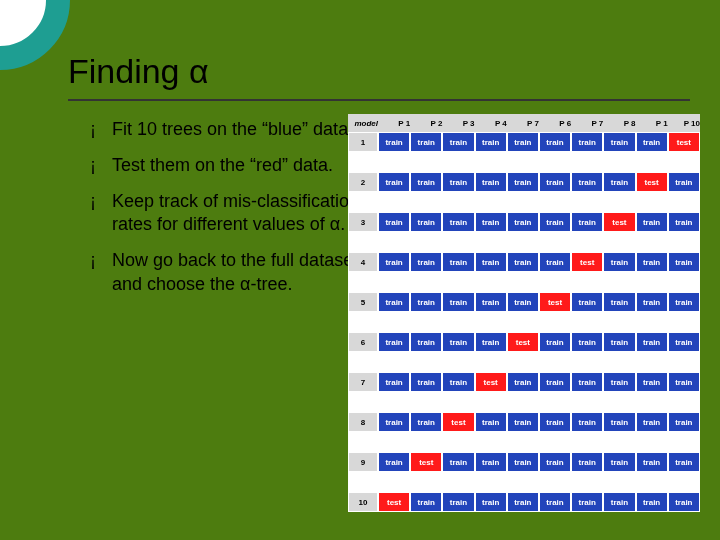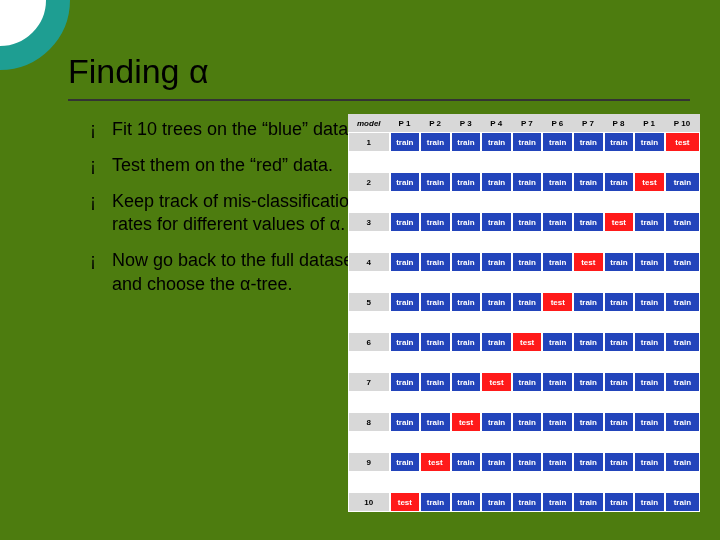--- a/index.html
+++ b/index.html
@@ -59,22 +59,22 @@
     width: 100%;
     border-collapse: separate;
     border-spacing: 0;
     font-size: 8px;
     font-family: Arial, sans-serif;
   }
   table.cv th {
     background: #d8d8d8;
     font-weight: bold;
     color: #000;
-    text-align: left;
-    padding: 4px 9px;
+    text-align: right;
+    padding: 4px 0;
     height: 18px;
   }
   table.cv th.modelhdr {
     font-style: italic;
     font-weight: bold;
     width: 30px;
   }
   table.cv td {
     text-align: center;
     font-weight: bold;

